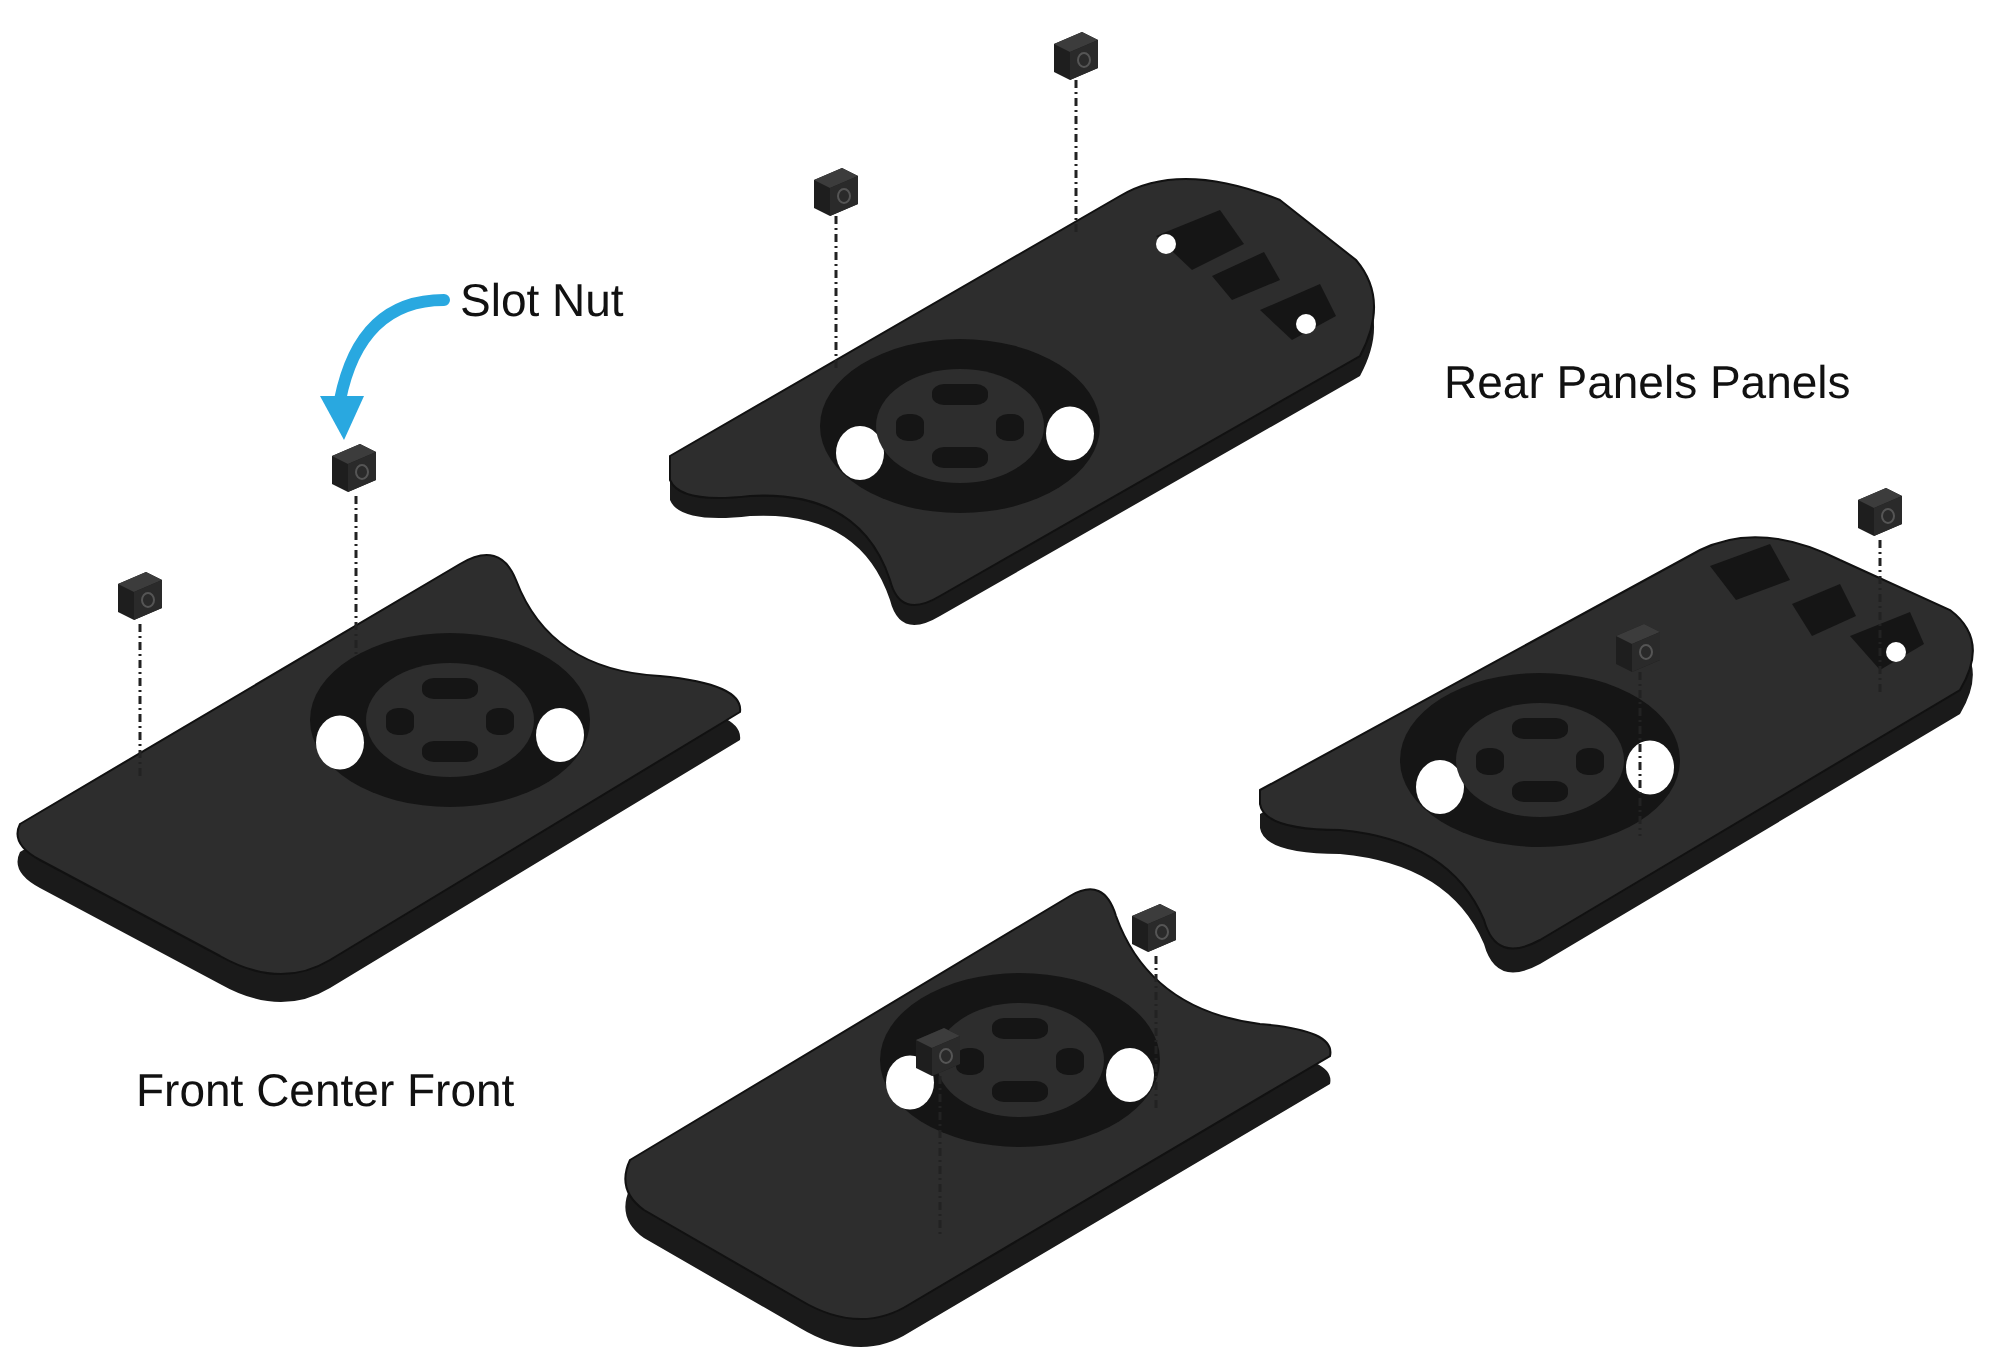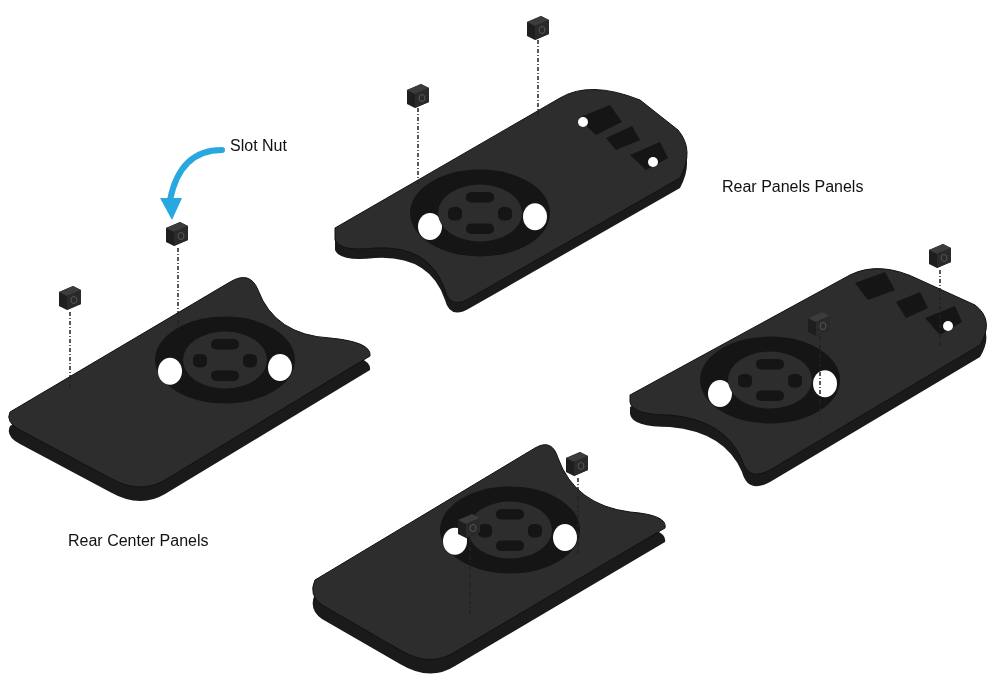--- a/index.html
+++ b/index.html
@@ -1,17 +1,17 @@
 <!DOCTYPE html>
 <html><head>
 <meta charset="utf-8">
 <style>
   html,body{margin:0;padding:0;background:#ffffff;}
   body{width:1000px;height:683px;position:relative;overflow:hidden;font-family:"Liberation Sans",sans-serif;}
-  .label{position:absolute;color:#111;font-size:16px;font-family:"Liberation Sans",sans-serif;white-space:nowrap;}
+  .label{position:absolute;color:#111;font-size:23px;font-family:"Liberation Sans",sans-serif;white-space:nowrap;}
   svg.scene{position:absolute;left:0;top:0;}
 </style>
 </head>
 <body>
 
 <svg class="scene" width="1000" height="683" viewBox="0 0 1000 683" xmlns="http://www.w3.org/2000/svg">
   <defs>
     <g id="nut">
       <polygon points="0,6 14,0 22,4 22,18 8,24 0,20" fill="#1e1e1e"></polygon>
       <polygon points="0,6 14,0 22,4 8,10" fill="#3c3c3c"></polygon>
@@ -115,13 +115,13 @@
     <use href="#nut" x="566" y="452"></use>
     <use href="#nut" x="458" y="514"></use>
   </g>
 
   <path d="M222,150 Q180,150 170,200" fill="none" stroke="#29a8e0" stroke-width="6" stroke-linecap="round"></path>
   <polygon points="160,198 182,198 172,220" fill="#29a8e0"></polygon>
 </svg>
 
 <div class="label" style="left:230px;top:137px;">Slot Nut</div>
 <div class="label" style="left:722px;top:178px;">Rear Panels Panels</div>
-<div class="label" style="left:68px;top:532px;">Rear Center Panels</div>
+<div class="label" style="left:68px;top:532px;">Front Center Front</div>
 
 </body></html>

